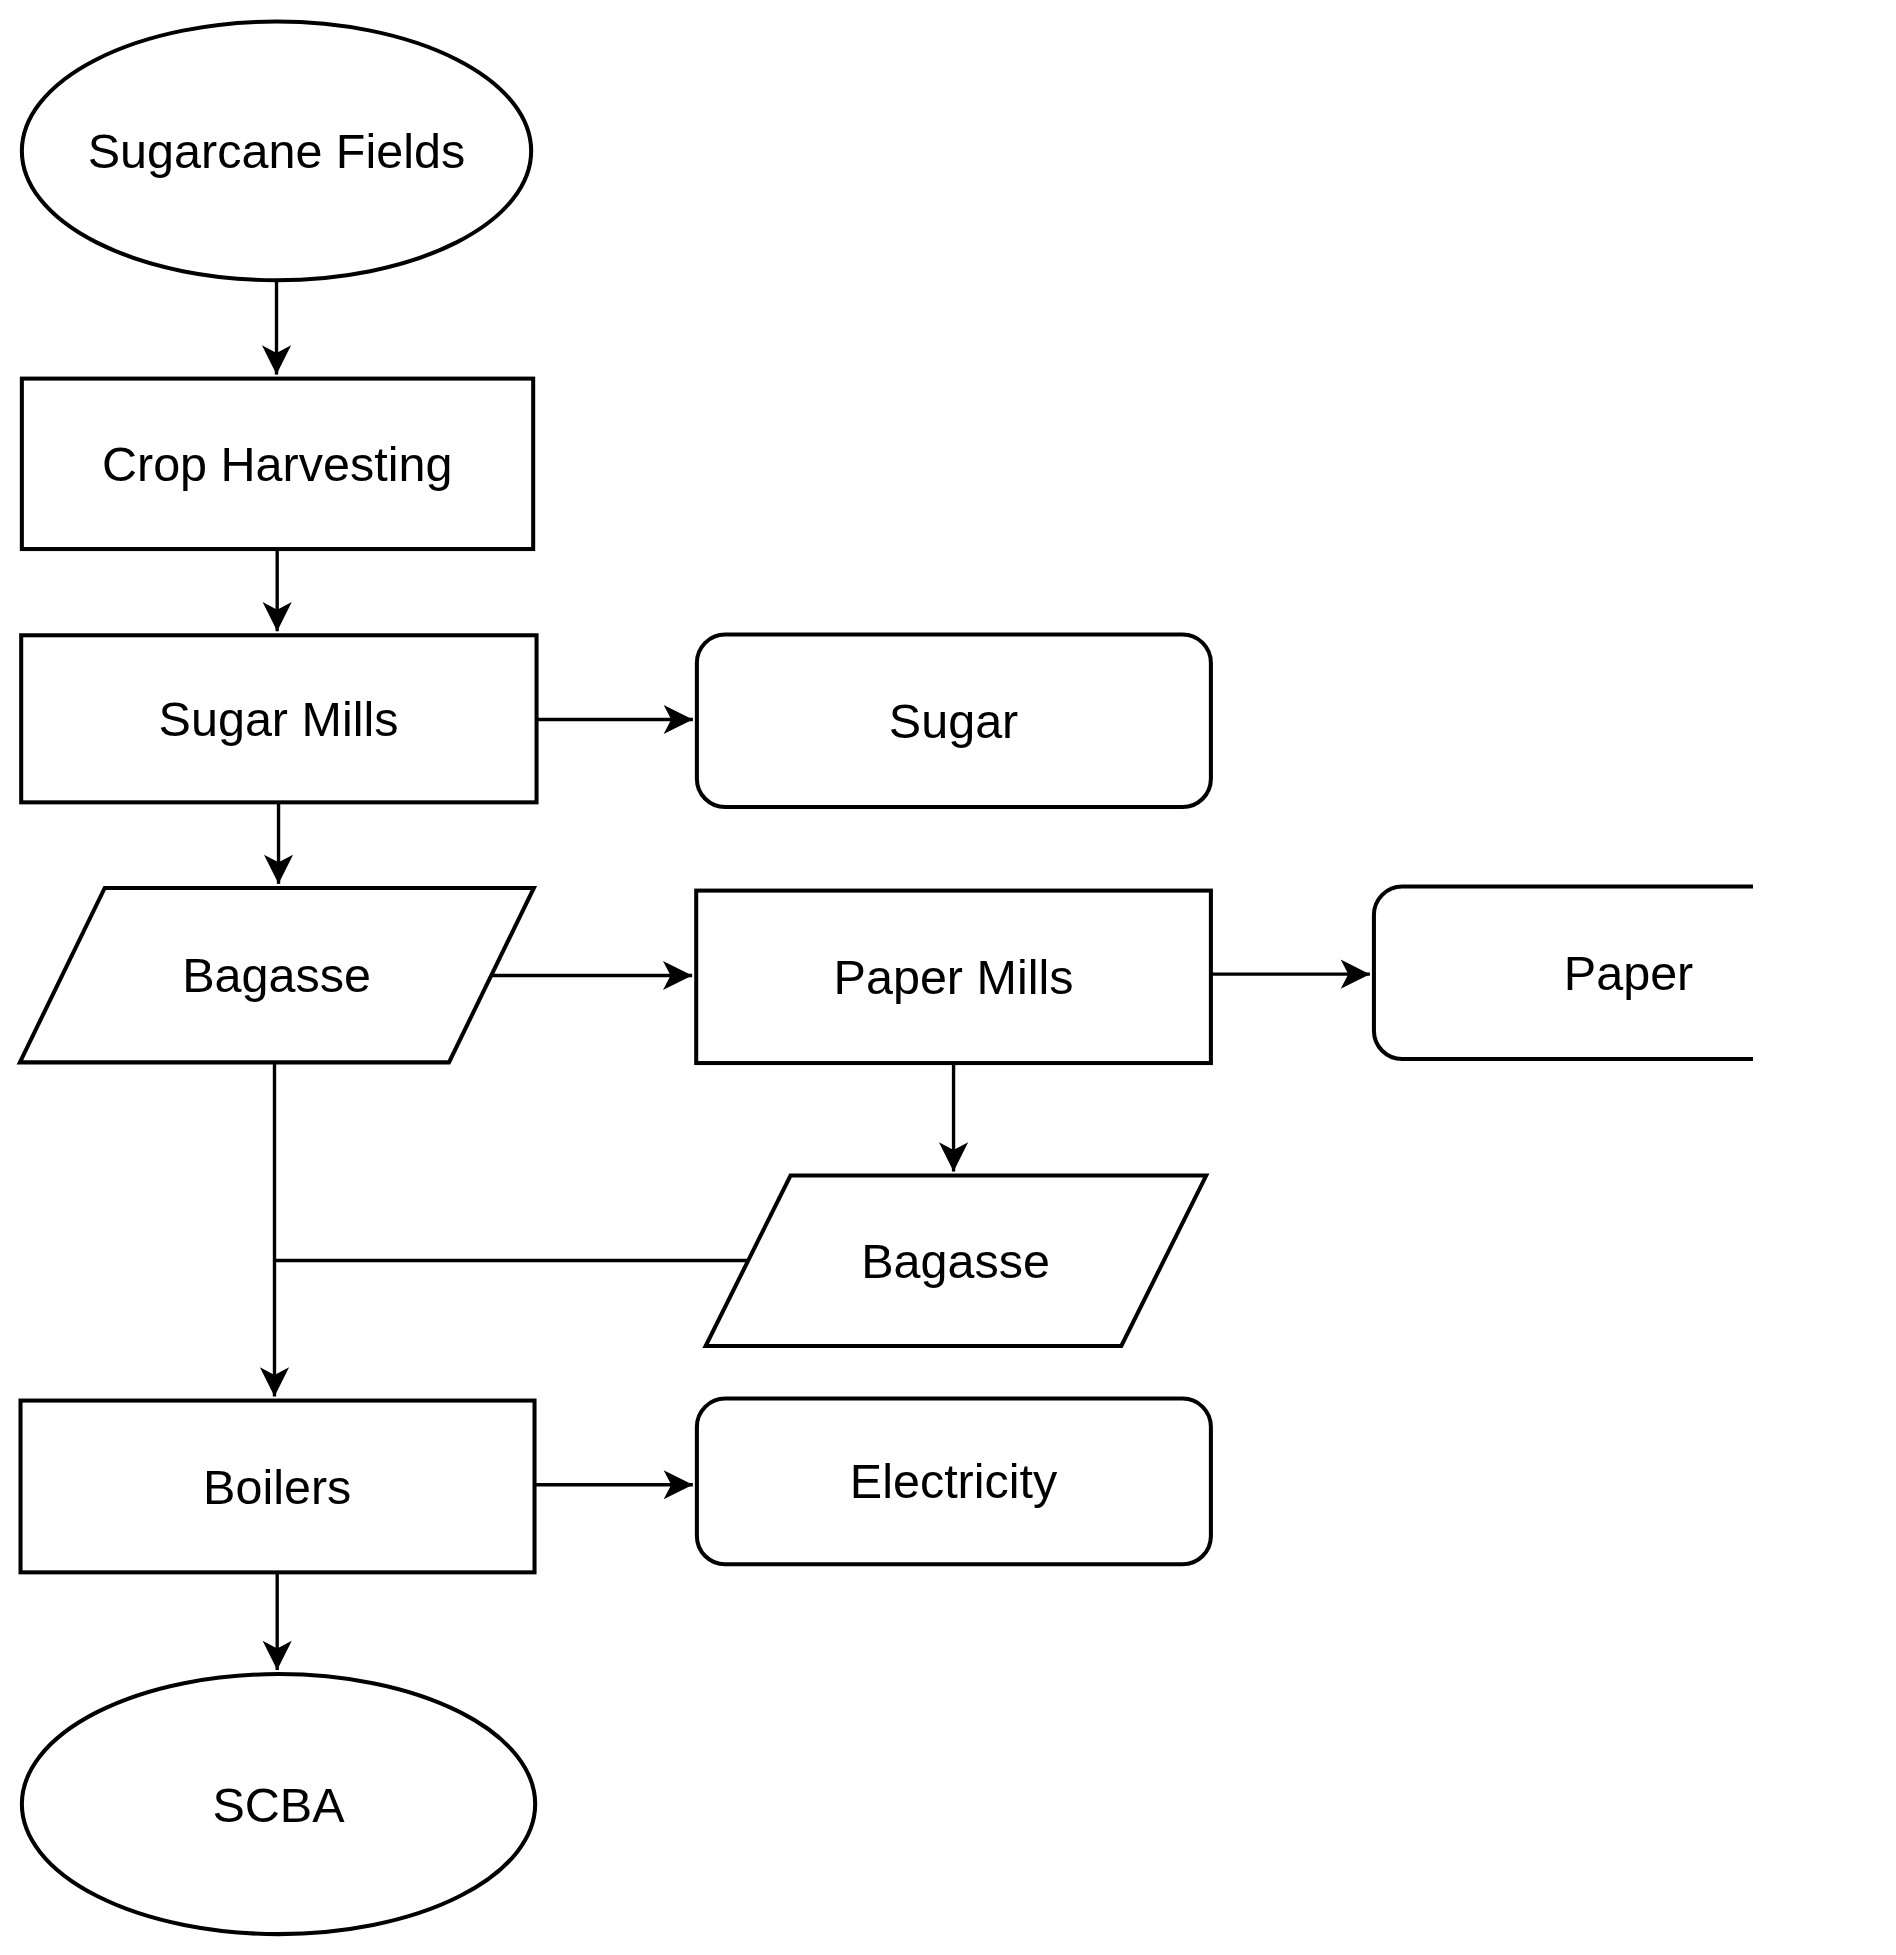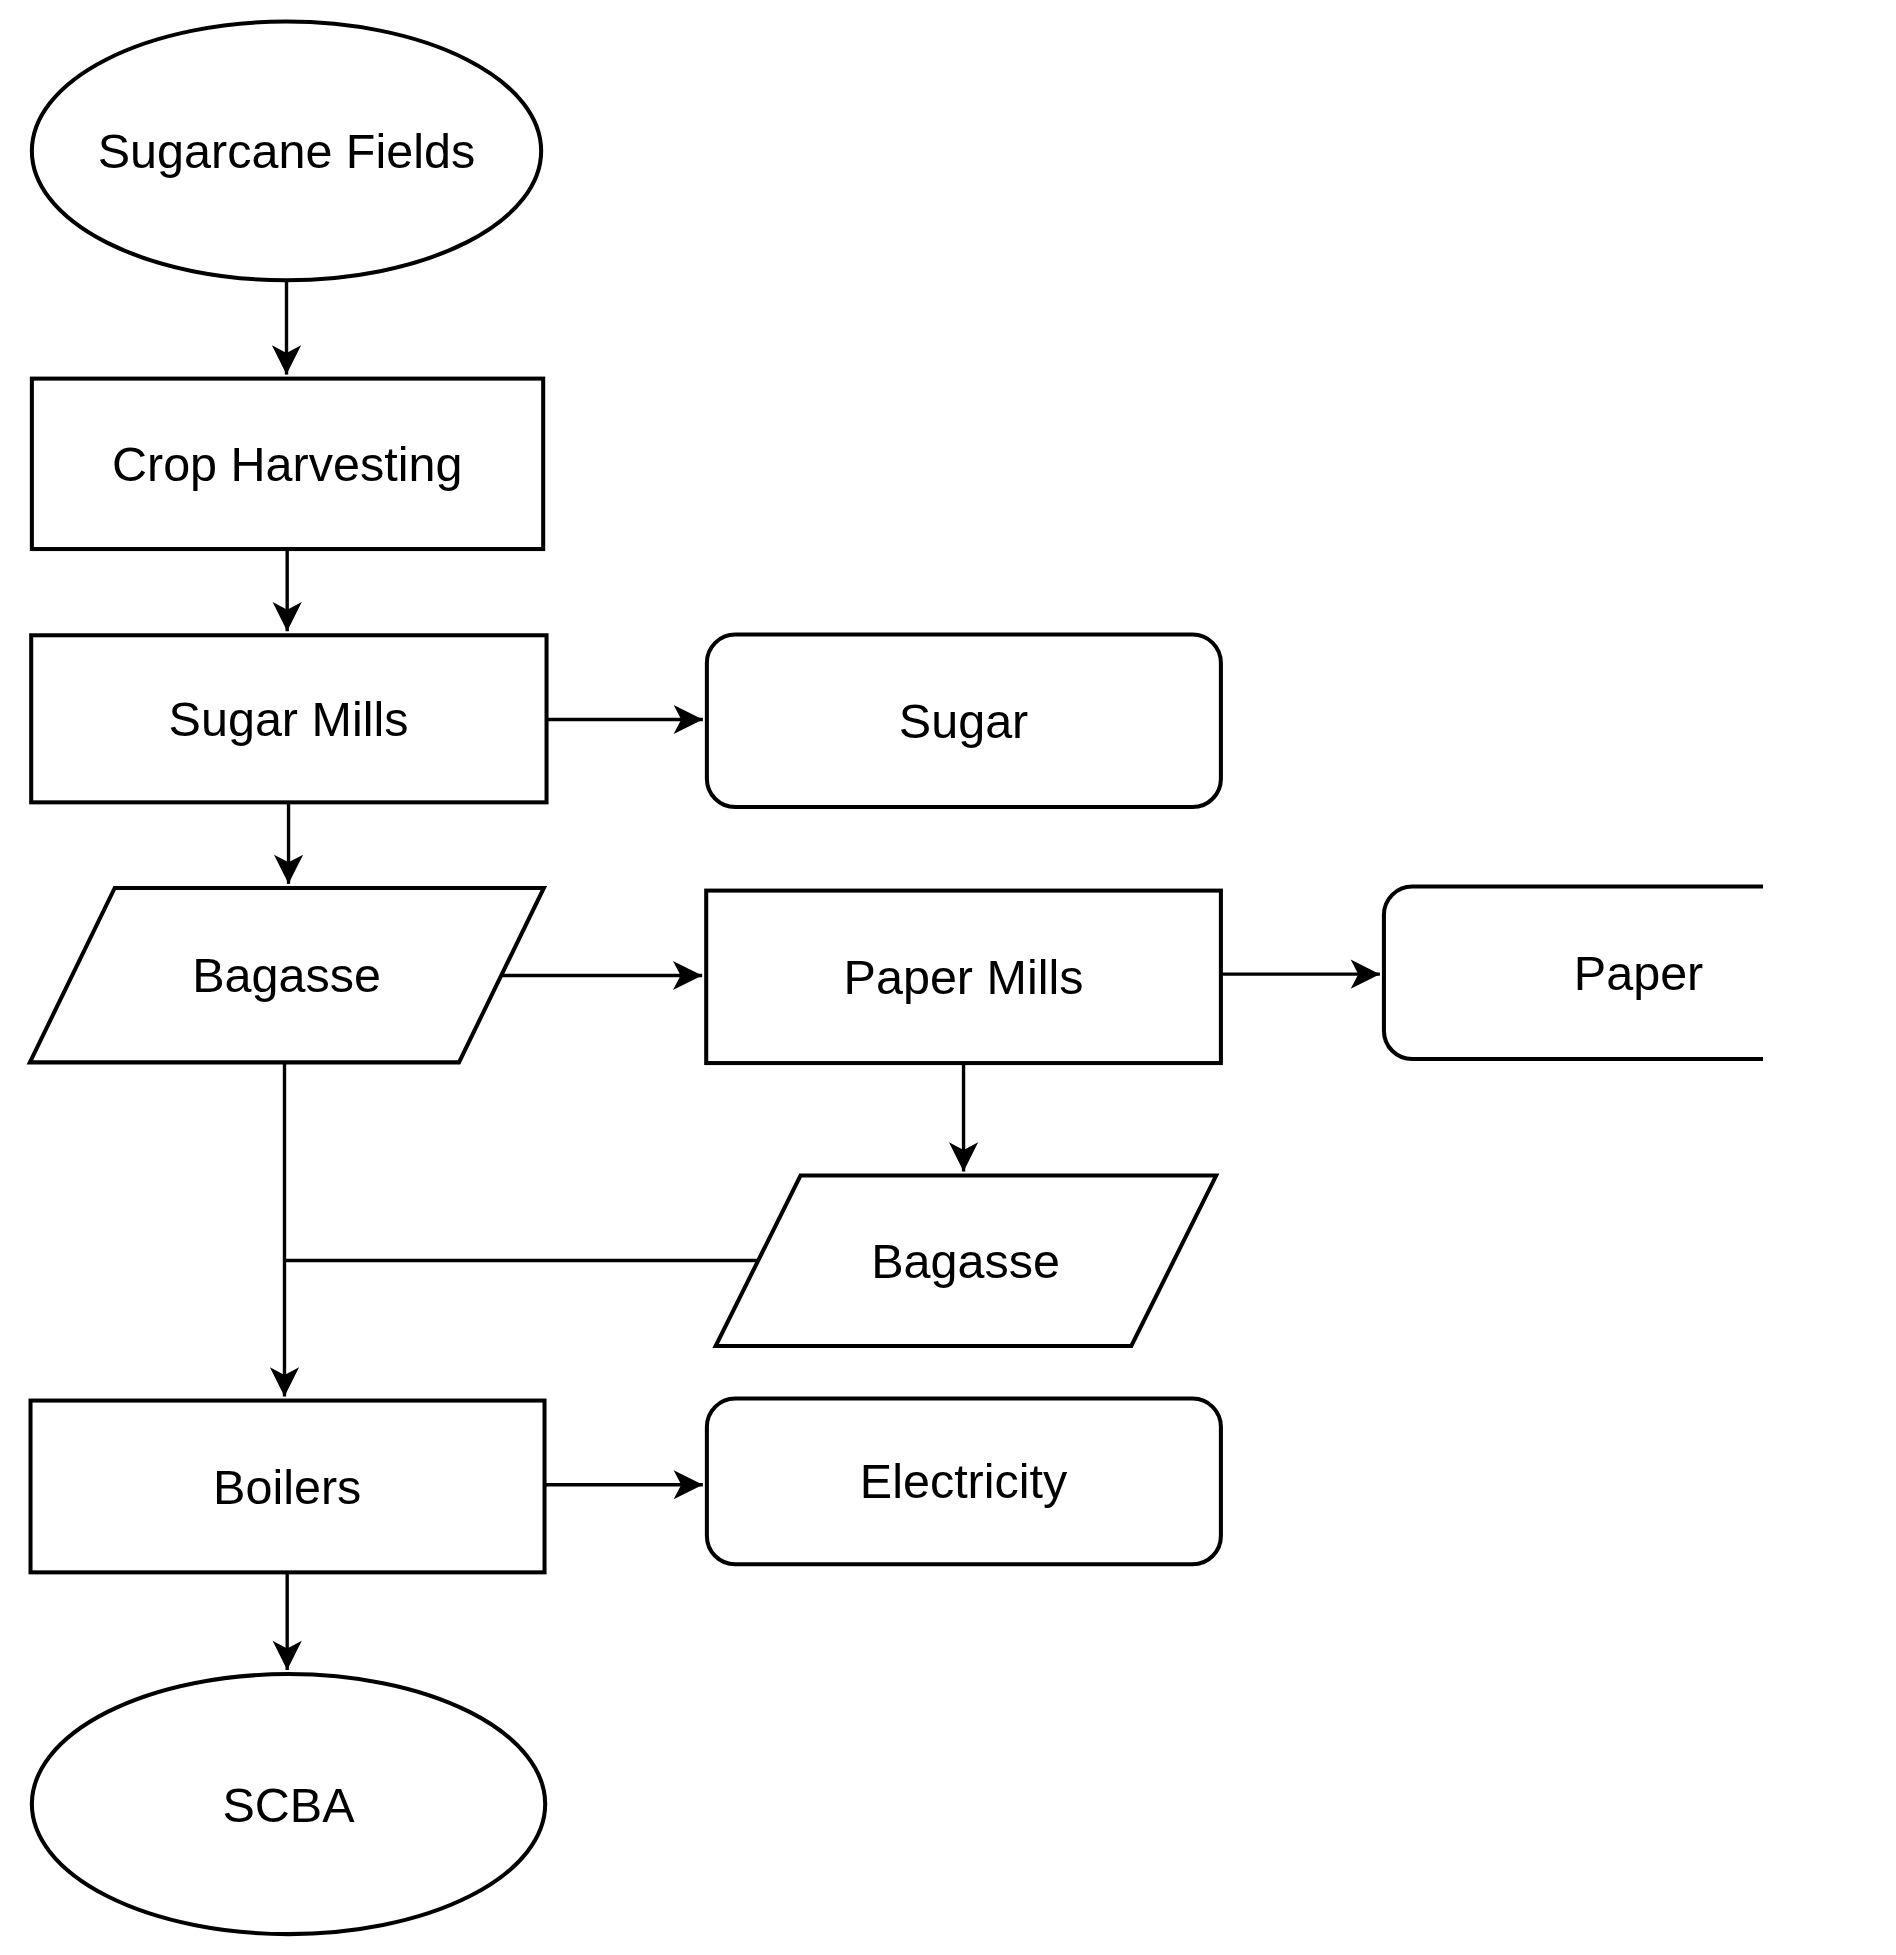--- a/index.html
+++ b/index.html
@@ -6,21 +6,20 @@
     margin: 0;
     padding: 0;
     background: #ffffff;
   }
   .stage {
     position: relative;
     width: 1753px;
     height: 1955px;
     background: #ffffff;
     overflow: hidden;
-    margin-left: 10px;
   }
   svg { display: block; }
   .node-shape {
     fill: #ffffff;
     stroke: #000000;
     stroke-width: 6;
   }
   .edge {
     fill: none;
     stroke: #000000;

